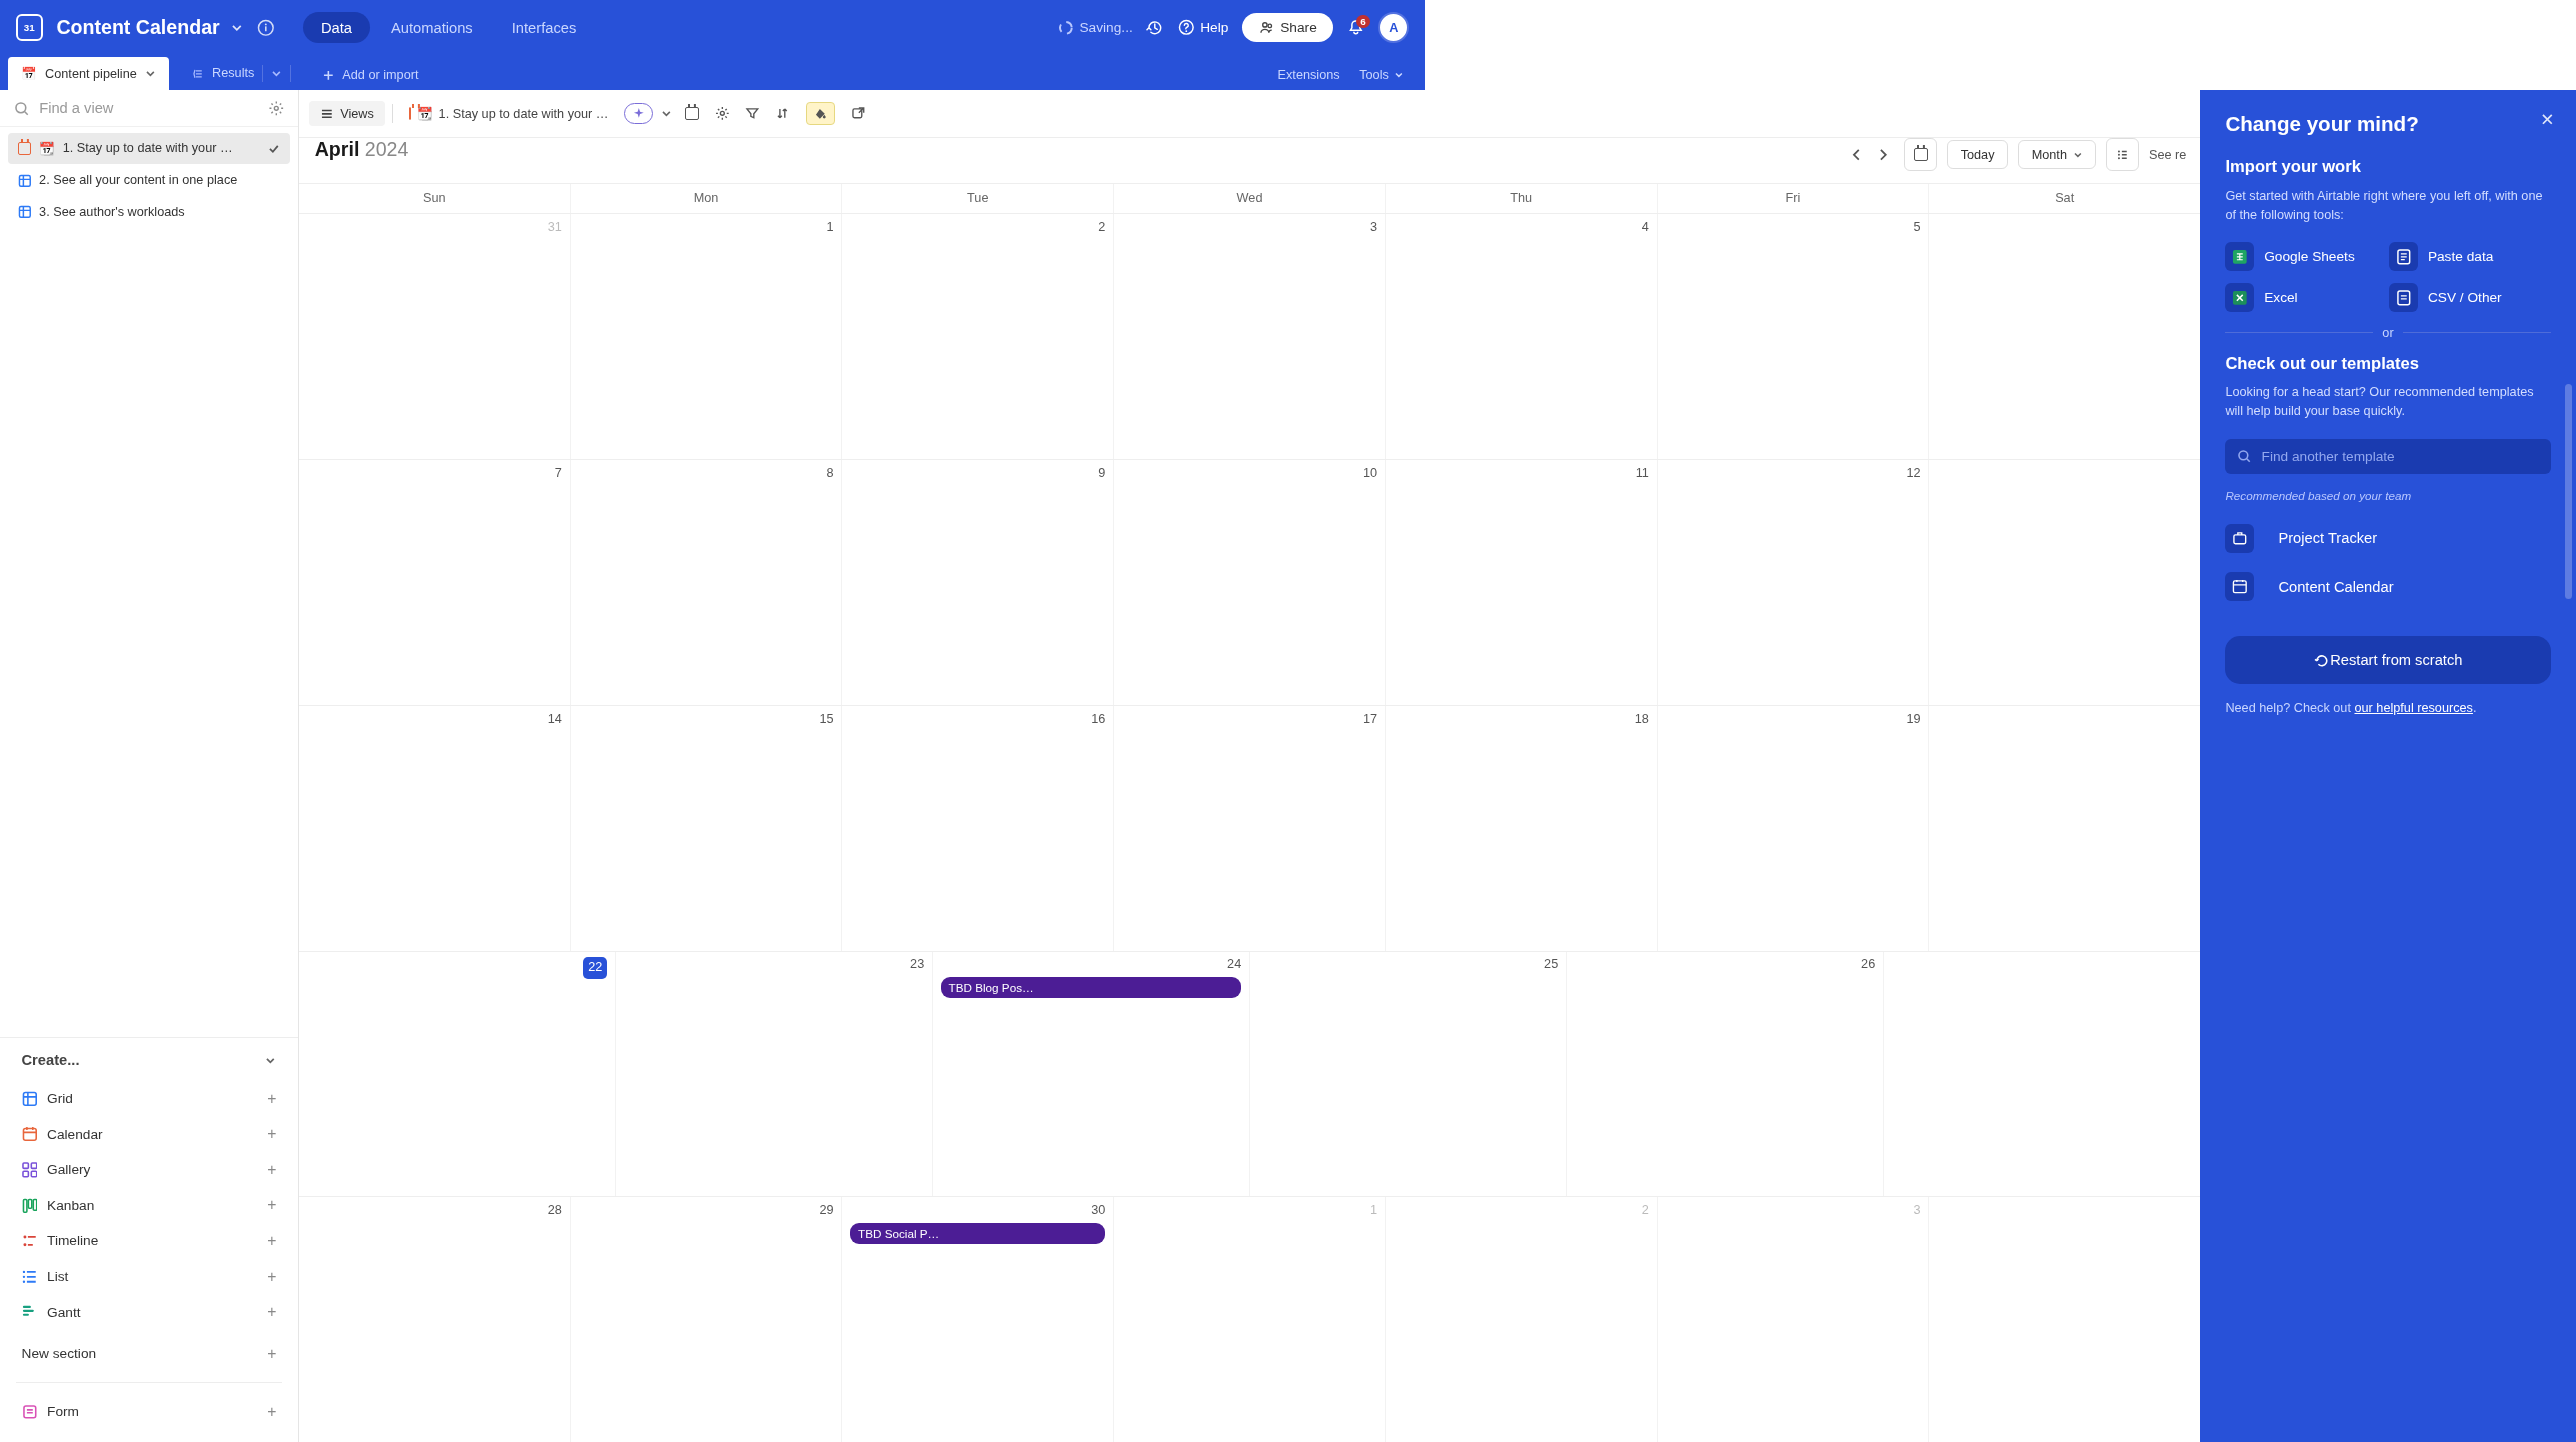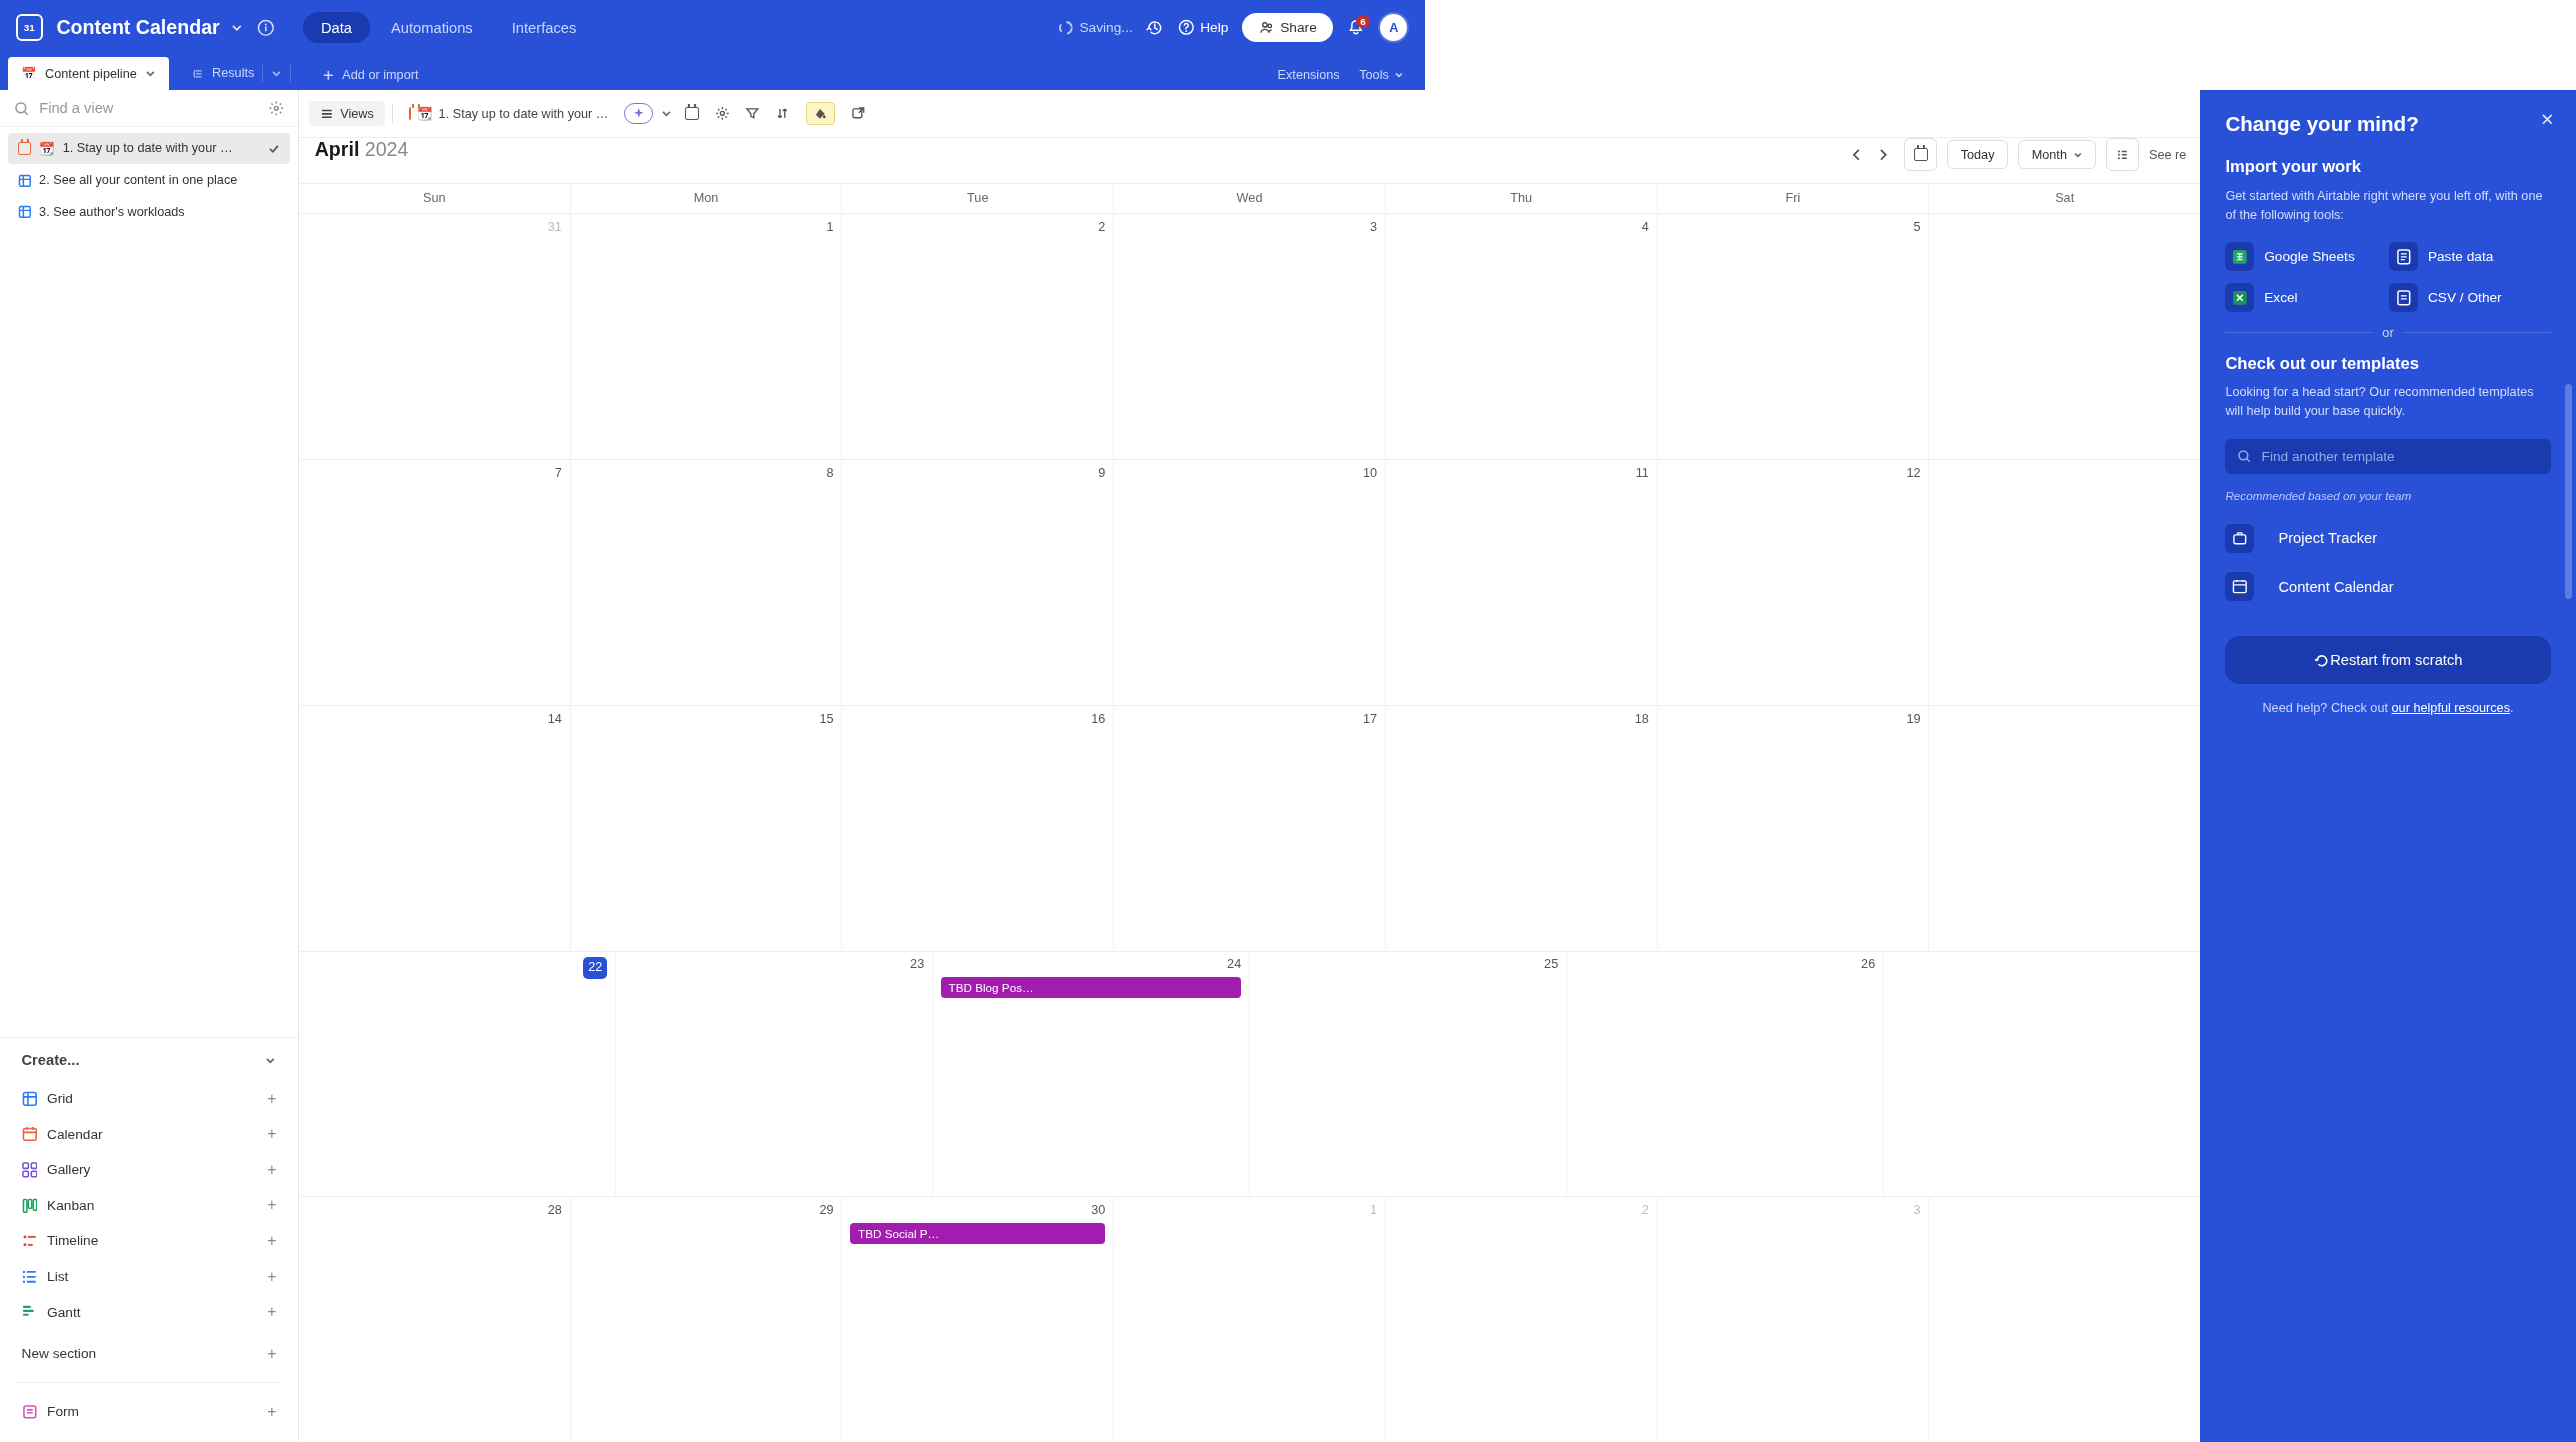--- a/index.html
+++ b/index.html
@@ -57,38 +57,38 @@
 .weekday-row { display:flex; border-top:1px solid #eee; }
 .weekday-row div { flex:1; text-align:center; padding:7.8px 0; color:#666; font-size:12.7px; border-left:1px solid #f2f2f2; }
 .weekday-row div:first-child { border-left:none; }
 .grid { flex:1; display:flex; flex-direction:column; }
 .week { flex:1; display:flex; border-top:1px solid #eee; min-height:113px; }
 .day { flex:1; border-left:1px solid #f2f2f2; padding:5.9px 7.8px; position:relative; font-size:12.7px; color:#444; }
 .day:first-child { border-left:none; }
 .day .num { text-align:right; font-size:12.7px; color:#555; }
 .day .num.muted { color:#bbb; }
 .day .num.today { background:#2851d8; color:#fff; display:inline-block; float:right; width:24px; height:21.5px; border-radius:4.9px; line-height:21.5px; text-align:center; }
-.event { margin-top:5.9px; background:#a21caf; color:#fff; font-size:11.7px; padding:3.9px 7.8px; border-radius:4px; white-space:nowrap; overflow:hidden; text-overflow:ellipsis; }
+.event { margin-top:5.9px; background:#4c1d95; color:#fff; font-size:11.7px; padding:3.9px 7.8px; border-radius:9px; white-space:nowrap; overflow:hidden; text-overflow:ellipsis; }
 .rp-title { font-size:20.6px; font-weight:600; margin-bottom:21.5px; }
 .rp-close { position:absolute; top:21.5px; right:21.5px; cursor:pointer; opacity:.85; }
 .rp-sub { font-size:16.6px; font-weight:600; margin-bottom:9.8px; }
 .rp-text { font-size:12.7px; color:#d3ddff; line-height:1.5; margin-bottom:17.6px; }
 .import-grid { display:flex; flex-wrap:wrap; gap:11.7px; margin-bottom:11.7px; }
 .import-item { display:flex; align-items:center; gap:9.8px; width:152px; font-size:13.7px; }
 .import-icon { width:29px; height:29px; background:#1a3bb0; border-radius:5.9px; display:flex; align-items:center; justify-content:center; font-size:13.7px; }
 .or-divider { display:flex; align-items:center; gap:9.8px; margin:13.7px 0; color:#cad7ff; font-size:12.7px; }
 .or-divider .line { flex:1; height:1px; background:#4e6cd9; }
 .template-search { background:#1a3bb0; border-radius:5.9px; padding:9.8px 11.7px; display:flex; align-items:center; gap:9.8px; margin:9.8px 0 15.7px; }
 .template-search input { background:transparent; border:none; outline:none; color:#fff; flex:1; font-size:13.7px; }
 .template-search input::placeholder { color:#93a8ef; }
 .rec-label { font-size:11.7px; color:#b8c7ff; font-style:italic; margin-bottom:11.7px; }
 .template-item { display:flex; align-items:center; gap:24px; padding:9.8px 0; font-size:14.7px; }
 .template-icon { width:29px; height:29px; background:#1a3bb0; border-radius:5.9px; display:flex; align-items:center; justify-content:center; }
 .restart-btn { background:#1a3bb0; border-radius:15px; padding:15.7px; text-align:center; font-size:14.7px; margin-top:25px; display:flex; align-items:center; justify-content:center; gap:2px; }
-.need-help { text-align:center; font-size:12.7px; color:#cad7ff; margin-top:17.6px; }
+.need-help { text-align:left; font-size:12.7px; color:#cad7ff; margin-top:17.6px; }
 .need-help u { color:#fff; }
 .scroll-thumb { position:absolute; right:3.9px; top:294px; width:6.9px; height:215px; background:rgba(255,255,255,.25); border-radius:3.9px; }
 .ico-cal { width:13.7px; height:13.7px; display:inline-block; border:1.5px solid currentColor; border-radius:2px; position:relative; }
 .ico-cal:before { content:""; position:absolute; top:-3.9px; left:2px; width:2px; height:3.9px; background:currentColor; box-shadow:5.9px 0 0 currentColor; }
 svg { display:block; }
 </style>
 </head>
 <body>
 
 <div class="topbar">

